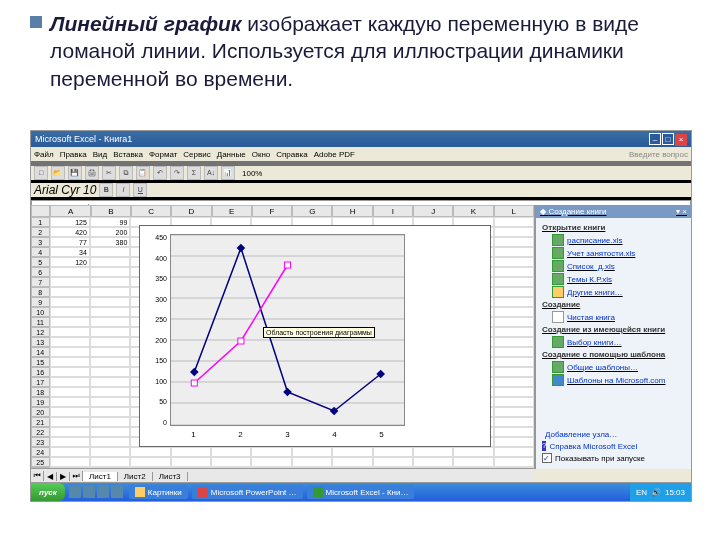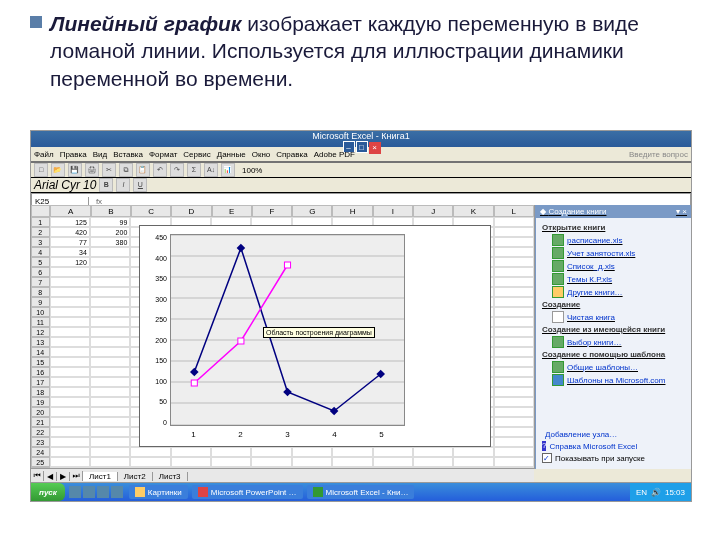--- a/index.html
+++ b/index.html
@@ -2,27 +2,27 @@
 <html><head>
 <meta charset="utf-8">
 <style>
 html,body{margin:0;padding:0;font-family:Arial,sans-serif;background:#fff;}
 .slide{width:720px;height:540px;position:relative;box-sizing:border-box;background:#fff;padding:10px 30px;}
 .bullet-row{display:flex;align-items:flex-start;gap:8px;}
 .bullet-sq{width:12px;height:12px;background:#5a7ea8;margin-top:6px;flex-shrink:0;}
 .texthead{font-size:21px;color:#1a1a3a;line-height:1.3;}
 .texthead .title-term{font-style:italic;font-weight:bold;}
 .shot{position:absolute;left:30px;top:130px;width:660px;height:370px;border:1px solid #999;background:#ece9d8;}
-.win-titlebar{height:16px;background:linear-gradient(#3a6ea5,#2a5a99);color:#fff;font-size:9px;display:flex;align-items:center;padding:0 4px;justify-content:space-between;flex-direction:column;}
+.win-titlebar{height:16px;background:linear-gradient(#3a6ea5,#2a5a99);color:#fff;font-size:9px;display:flex;align-items:center;padding:0 4px;justify-content:space-between;}
 .win-btns span{display:inline-block;width:12px;height:12px;background:#d44;margin-left:1px;font-size:8px;text-align:center;line-height:12px;}
 .win-btns span.mn{background:#2a5a99;border:1px solid #fff;box-sizing:border-box;}
-.menubar{height:14px;background:#ece9d8;font-size:8px;display:flex;align-items:center;padding:0 3px;gap:6px;color:#000;border-bottom:2px solid #737373;justify-content:space-between;}
+.menubar{height:14px;background:#ece9d8;font-size:8px;display:flex;align-items:center;padding:0 3px;gap:6px;color:#000;border-bottom:5px solid #737373;justify-content:space-between;}
 .menubar .menus{display:flex;gap:6px;}
 .menubar .help-box{font-size:8px;color:#888;}
-.toolbar{height:14px;background:#ece9d8;border-bottom:1px solid #000000;display:flex;align-items:center;padding:0 3px;gap:3px;}
+.toolbar{height:14px;background:#ece9d8;border-bottom:3px solid #000000;display:flex;align-items:center;padding:0 3px;gap:3px;}
 .tb-ico{width:12px;height:12px;background:#ddd;border:1px solid #bbb;font-size:7px;text-align:center;line-height:12px;color:#444;}
 .toolbar .zoom{font-size:8px;margin-left:4px;}
 .toolbar .font{font-size:12px;font-style:italic;}
 .cellref{height:14px;background:#fff;border:1px solid #999;display:flex;align-items:center;font-size:8px;}
 .cellref .nm{width:50px;border-right:1px solid #999;padding:0 3px;}
 .cellref .fx{width:20px;text-align:center;color:#666;}
 .cellref .val{padding:0 3px;}
 .workarea{position:absolute;top:74px;left:0;right:0;bottom:32px;display:flex;}
 .sheet{flex:1;background:#fff;position:relative;overflow:hidden;border-right:1px solid #999;}
 .colhdr{display:flex;height:12px;background:#e8e8e8;font-size:8px;}

